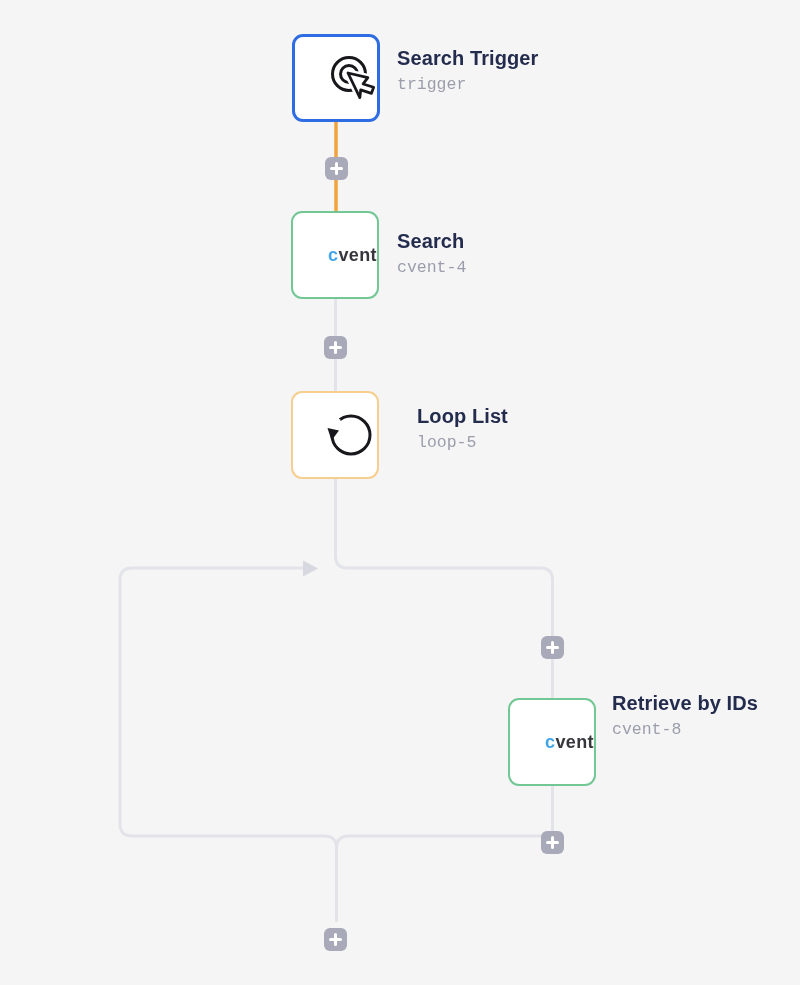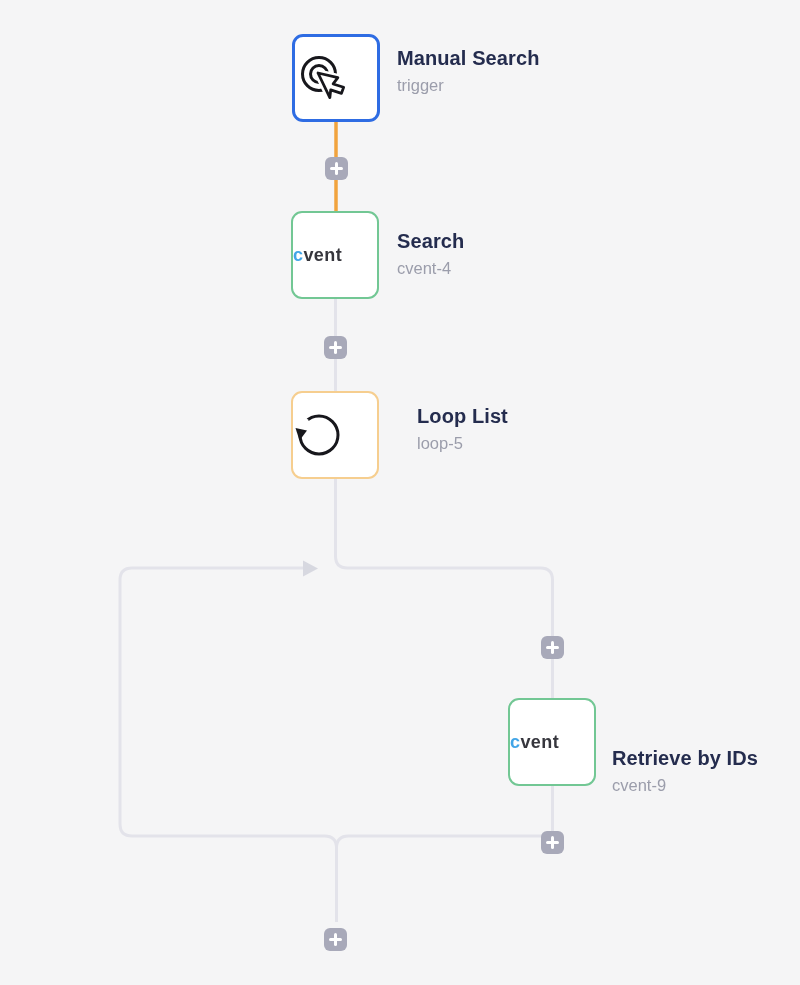--- a/index.html
+++ b/index.html
@@ -3,29 +3,29 @@
 <meta charset="utf-8">
 <style>
   html,body{margin:0;padding:0;background:#f5f5f6;}
   .canvas{
     position:relative;width:800px;height:985px;background:#f5f5f6;overflow:hidden;
     font-family:"Liberation Sans","DejaVu Sans",sans-serif;
   }
   .wires{position:absolute;left:0;top:0;z-index:1;}
   .node{
     position:absolute;width:88px;height:88px;background:#ffffff;border-radius:11px;
-    display:flex;align-items:center;justify-content:flex-start;z-index:3;box-sizing:border-box;
+    display:flex;align-items:center;justify-content:flex-end;z-index:3;box-sizing:border-box;
     cursor:pointer;
   }
   .node.trigger{border:3px solid #2e6ce3;}
   .node.green{border:2px solid #72c794;}
   .node.amber{border:2px solid #f6ce8f;}
   .label{position:absolute;z-index:3;}
   .title{font-size:20px;font-weight:700;color:#242c4e;letter-spacing:.1px;line-height:22px;}
-  .sub{font-size:16.5px;color:#9b9dab;margin-top:7px;line-height:18px;}
+  .sub{font-size:16.5px;color:#9b9dab;margin-top:7px;line-height:18px;font-family:Liberation Mono, monospace;}
   .cvent-logo{font-size:18px;font-weight:700;letter-spacing:.4px;color:#36363d;}
   .cvent-logo .logo-c{color:#42a5e7;}
   .plus{
     position:absolute;width:23px;height:23px;border-radius:6px;background:#a8a9b9;
     z-index:4;cursor:pointer;
   }
   .plus::before{
     content:"";position:absolute;left:5px;top:10px;width:13px;height:3px;background:#ffffff;border-radius:1.5px;
   }
   .plus::after{
@@ -59,21 +59,21 @@
     <svg class="icon-svg" width="52" height="52" viewBox="0 0 52 52">
       <circle cx="24" cy="22" r="16.5" stroke="#17171c" stroke-width="3" fill="none"></circle>
       <circle cx="24" cy="22" r="8.5" stroke="#17171c" stroke-width="3" fill="none"></circle>
       <g transform="translate(23,21) rotate(-45) scale(1.55)">
         <polygon points="0,0 -5.8,16.6 -1.9,13.5 1.4,20 5.2,18.2 1.9,11.9 6.9,11.2" fill="#ffffff" stroke="#ffffff" stroke-width="5" stroke-linejoin="round"></polygon>
         <polygon points="0,0 -5.8,16.6 -1.9,13.5 1.4,20 5.2,18.2 1.9,11.9 6.9,11.2" fill="#ffffff" stroke="#17171c" stroke-width="1.8" stroke-linejoin="round"></polygon>
       </g>
     </svg>
   </div>
   <div class="label" style="left:397px;top:47px;">
-    <div class="title">Manual Search</div>
+    <div class="title">Search Trigger</div>
     <div class="sub">trigger</div>
   </div>
 
   <div class="plus" style="left:325px;top:157px;"></div>
 
   <div class="node green" style="left:291px;top:211px;">
     <div class="cvent-logo"><span class="logo-c">c</span><span>vent</span></div>
   </div>
   <div class="label" style="left:397px;top:224px;margin-top:6px;">
     <div class="title">Search</div>
@@ -92,22 +92,22 @@
   <div class="label" style="left:417px;top:405px;">
     <div class="title">Loop List</div>
     <div class="sub">loop-5</div>
   </div>
 
   <div class="plus" style="left:541px;top:636px;"></div>
 
   <div class="node green" style="left:508px;top:698px;">
     <div class="cvent-logo"><span class="logo-c">c</span><span>vent</span></div>
   </div>
-  <div class="label" style="left:612px;top:747px;">
+  <div class="label" style="left:612px;top:692px;">
     <div class="title">Retrieve by IDs</div>
-    <div class="sub">cvent-9</div>
+    <div class="sub">cvent-8</div>
   </div>
 
   <div class="plus" style="left:541px;top:831px;"></div>
 
   <div class="plus" style="left:324px;top:928px;"></div>
 
 </div>
 
 </body></html>

